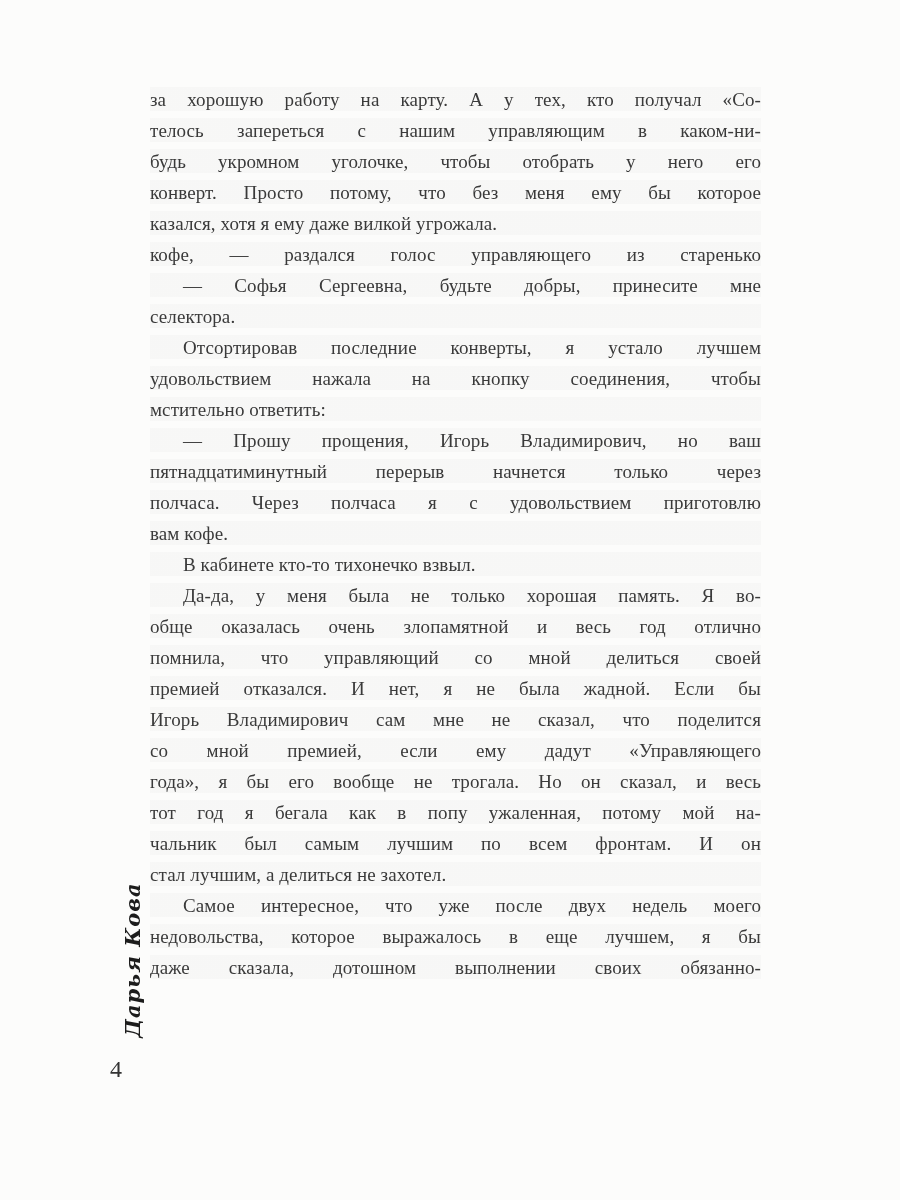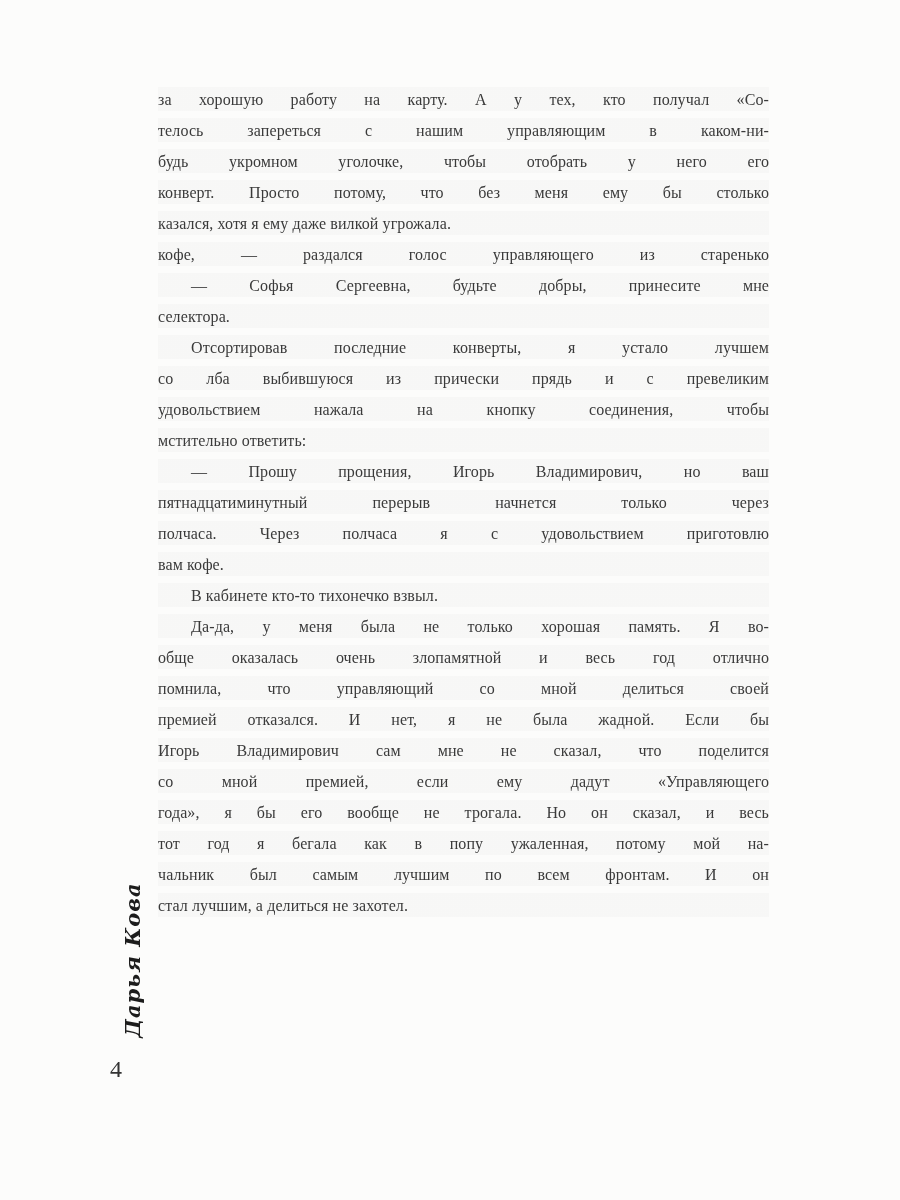--- a/index.html
+++ b/index.html
@@ -15,24 +15,24 @@
   }
   .page {
     position: relative;
     width: 900px;
     height: 1200px;
     background: #fcfcfb;
   }
   
   .text-block {
     position: absolute;
-    left: 158px;
+    left: 150px;
     top: 84px;
     width: 611px;
-    font-size: 16px;
+    font-size: 19px;
     line-height: 31px;
     color: #3a3a3a;
     letter-spacing: 0.1px;
   }
   .para { margin: 0; }
   .line {
     text-align: justify;
     text-align-last: left;
     white-space: normal;
     background: linear-gradient(rgba(140,140,140,0.045), rgba(140,140,140,0.045));
@@ -75,31 +75,30 @@
 <div class="page">
   <div class="signature">Дарья Кова</div>
 
   <div class="pagenum">4</div>
 
   <div class="text-block">
       <div class="para">
         <div class="line just">за хорошую работу на карту. А у тех, кто получал «Со-</div>
         <div class="line just">телось запереться с нашим управляющим в каком-ни-</div>
         <div class="line just">будь укромном уголочке, чтобы отобрать у него его</div>
-        <div class="line just">конверт. Просто потому, что без меня ему бы столько</div>
+        <div class="line just">конверт. Просто потому, что без меня ему бы которое</div>
         <div class="line">казался, хотя я ему даже вилкой угрожала.</div>
       </div>
       <div class="para">
         <div class="line just">кофе, — раздался голос управляющего из старенько</div>
         <div class="line just ind">— Софья Сергеевна, будьте добры, принесите мне</div>
         <div class="line">селектора.</div>
       </div>
       <div class="para">
         <div class="line just ind">Отсортировав последние конверты, я устало лучшем</div>
-        <div class="line just">со лба выбившуюся из прически прядь и с превеликим</div>
         <div class="line just">удовольствием нажала на кнопку соединения, чтобы</div>
         <div class="line">мстительно ответить:</div>
       </div>
       <div class="para">
         <div class="line just ind">— Прошу прощения, Игорь Владимирович, но ваш</div>
         <div class="line just">пятнадцатиминутный перерыв начнется только через</div>
         <div class="line just">полчаса. Через полчаса я с удовольствием приготовлю</div>
         <div class="line">вам кофе.</div>
       </div>
       <div class="para">
@@ -110,14 +109,19 @@
         <div class="line just">обще оказалась очень злопамятной и весь год отлично</div>
         <div class="line just">помнила, что управляющий со мной делиться своей</div>
         <div class="line just">премией отказался. И нет, я не была жадной. Если бы</div>
         <div class="line just">Игорь Владимирович сам мне не сказал, что поделится</div>
         <div class="line just">со мной премией, если ему дадут «Управляющего</div>
         <div class="line just">года», я бы его вообще не трогала. Но он сказал, и весь</div>
         <div class="line just">тот год я бегала как в попу ужаленная, потому мой на-</div>
         <div class="line just">чальник был самым лучшим по всем фронтам. И он</div>
         <div class="line">стал лучшим, а делиться не захотел.</div>
       </div>
+      <div class="para">
+        <div class="line just ind">Самое интересное, что уже после двух недель моего</div>
+        <div class="line just">недовольства, которое выражалось в еще лучшем, я бы</div>
+        <div class="line just">даже сказала, дотошном выполнении своих обязанно-</div>
+      </div>
     </div>
 </div>
 
 </body></html>

